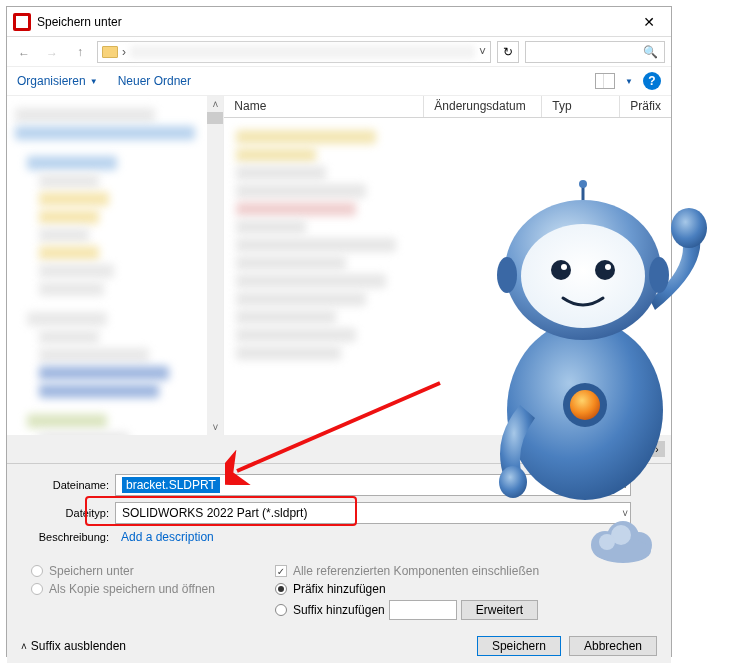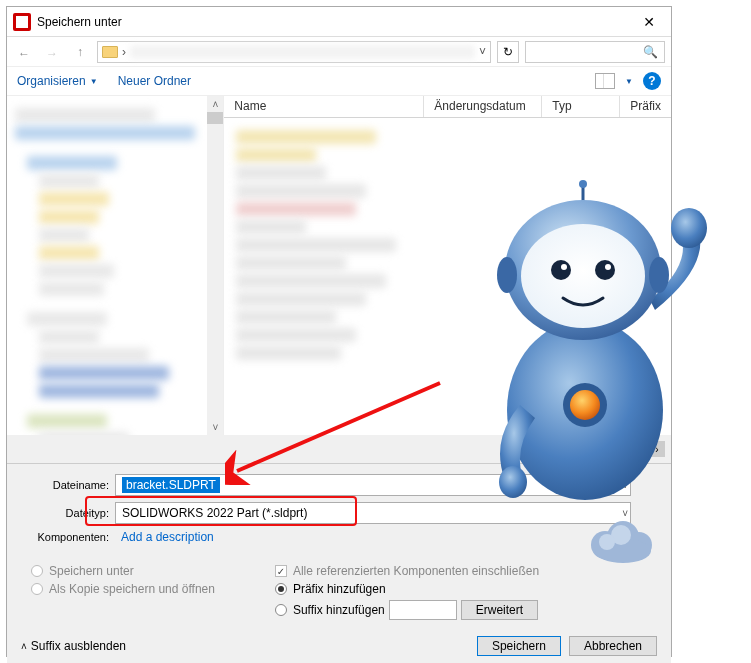--- a/index.html
+++ b/index.html
@@ -189,21 +189,21 @@
         </div>
       </div>
       <div class="row">
         <div class="lbl">Dateityp:</div>
         <div class="combo">
           <span class="val">SOLIDWORKS 2022 Part (*.sldprt)</span>
           <span class="dd">˅</span>
         </div>
       </div>
       <div class="row">
-        <div class="lbl">Komponenten:</div>
+        <div class="lbl">Beschreibung:</div>
         <span class="desc-link">Add a description</span>
       </div>
 
       <div class="red-box" style="left:78px; top:32px; width:272px; height:30px"></div>
     </div>
 
     <div class="options">
       <div class="optcol">
         <label class="radio dis">
           <span class="r"></span>

